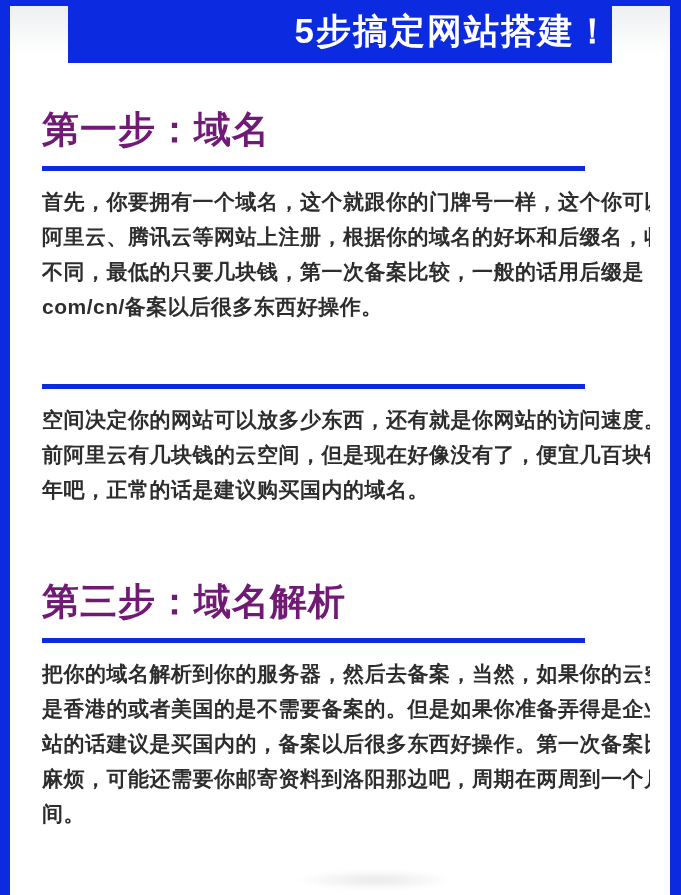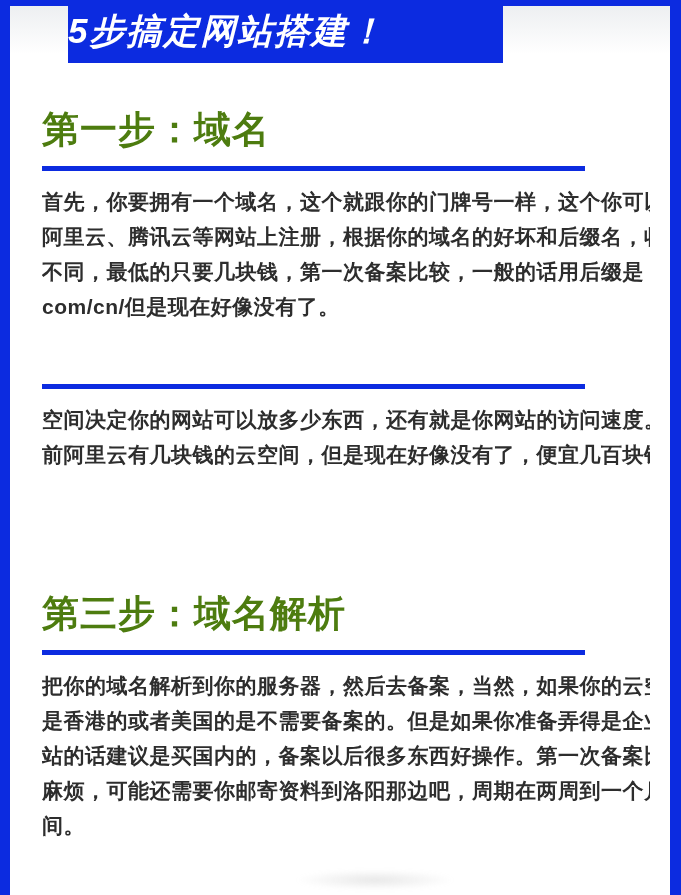--- a/index.html
+++ b/index.html
@@ -15,38 +15,38 @@
   .frame-left   { position: absolute; top: 0; left: 0; width: 10px;  height: 895px; background: #0c2be0; }
   .frame-right  { position: absolute; top: 0; right: 0; width: 11px; height: 895px; background: #0c2be0; }
   
   .content-shade {
     position: absolute; top: 6px; left: 10px; width: 660px; height: 48px;
     background: linear-gradient(#edeff1, rgba(255,255,255,0));
     pointer-events: none;
   }
   
   .banner {
-    position: absolute; top: 0; left: 68px; width: 435px; height: 63px;
+    position: absolute; top: 0; left: 68px; width: 544px; height: 63px;
     background: #0c2be0;
-    display: flex; align-items: center; justify-content: flex-start; font-style: italic;
+    display: flex; align-items: center; justify-content: flex-end;
   }
   .banner-title {
     color: #ffffff;
     font-size: 35px;
     font-weight: bold;
     letter-spacing: 2px;
     white-space: nowrap;
   }
   
   .section { position: absolute; left: 42px; width: 608px; }
   .section-1 { top: 108px; }
   .section-2 { top: 370px; }
-  .section-3 { top: 592px; }
+  .section-3 { top: 580px; }
   .section-heading {
-    color: #4d7c0f;
+    color: #701a75;
     font-size: 37px;
     font-weight: bold;
     line-height: 44px;
     letter-spacing: 1px;
     white-space: nowrap;
   }
   .section-rule {
     width: 543px; height: 5px;
     background: #0c2be0;
     margin-top: 14px;
@@ -81,29 +81,30 @@
   <div class="banner-title">5步搞定网站搭建！</div>
 </div>
 
 <div class="section section-1">
   <div class="section-heading">第一步：域名</div>
   <div class="section-rule"></div>
   <div class="section-body">
     <div class="body-line">首先，你要拥有一个域名，这个就跟你的门牌号一样，这个你可以在</div>
     <div class="body-line">阿里云、腾讯云等网站上注册，根据你的域名的好坏和后缀名，收费</div>
     <div class="body-line">不同，最低的只要几块钱，第一次备案比较，一般的话用后缀是</div>
-    <div class="body-line">com/cn/但是现在好像没有了。</div>
+    <div class="body-line">com/cn/备案以后很多东西好操作。</div>
   </div>
 </div>
 
 <div class="section section-2">
   <div class="section-rule"></div>
   <div class="section-body">
     <div class="body-line">空间决定你的网站可以放多少东西，还有就是你网站的访问速度。之</div>
     <div class="body-line">前阿里云有几块钱的云空间，但是现在好像没有了，便宜几百块钱一</div>
+    <div class="body-line">年吧，正常的话是建议购买国内的域名。</div>
   </div>
 </div>
 
 <div class="section section-3">
   <div class="section-heading">第三步：域名解析</div>
   <div class="section-rule"></div>
   <div class="section-body">
     <div class="body-line">把你的域名解析到你的服务器，然后去备案，当然，如果你的云空间</div>
     <div class="body-line">是香港的或者美国的是不需要备案的。但是如果你准备弄得是企业网</div>
     <div class="body-line">站的话建议是买国内的，备案以后很多东西好操作。第一次备案比较</div>

